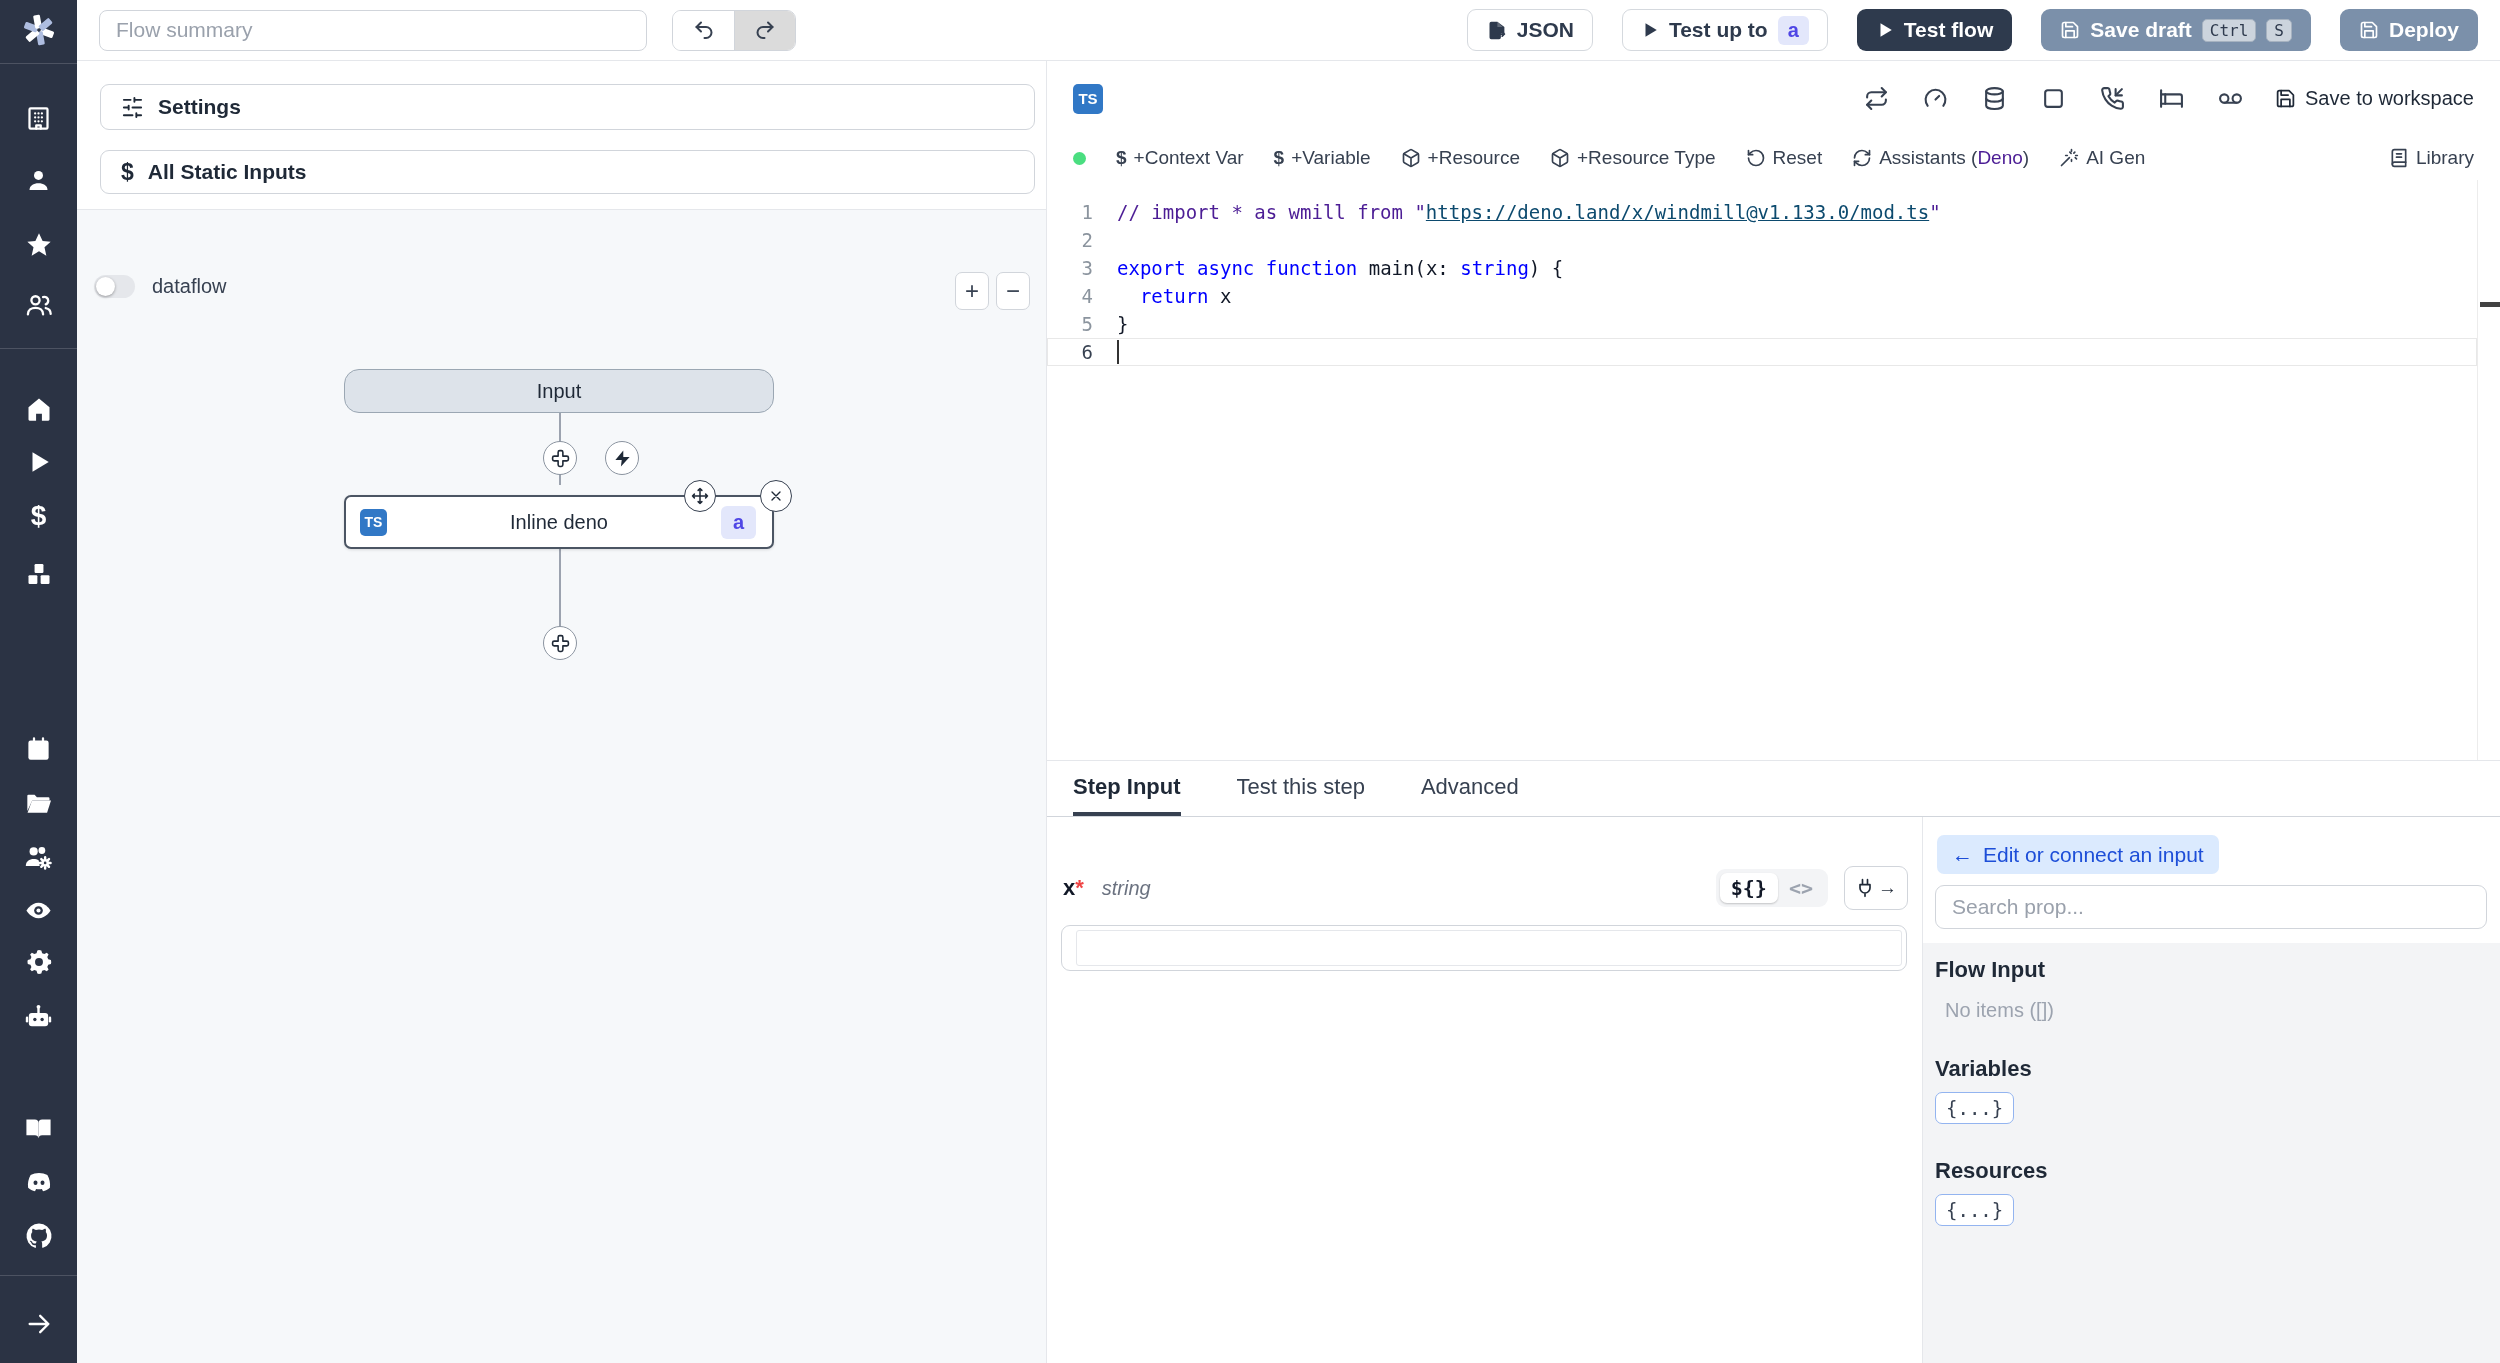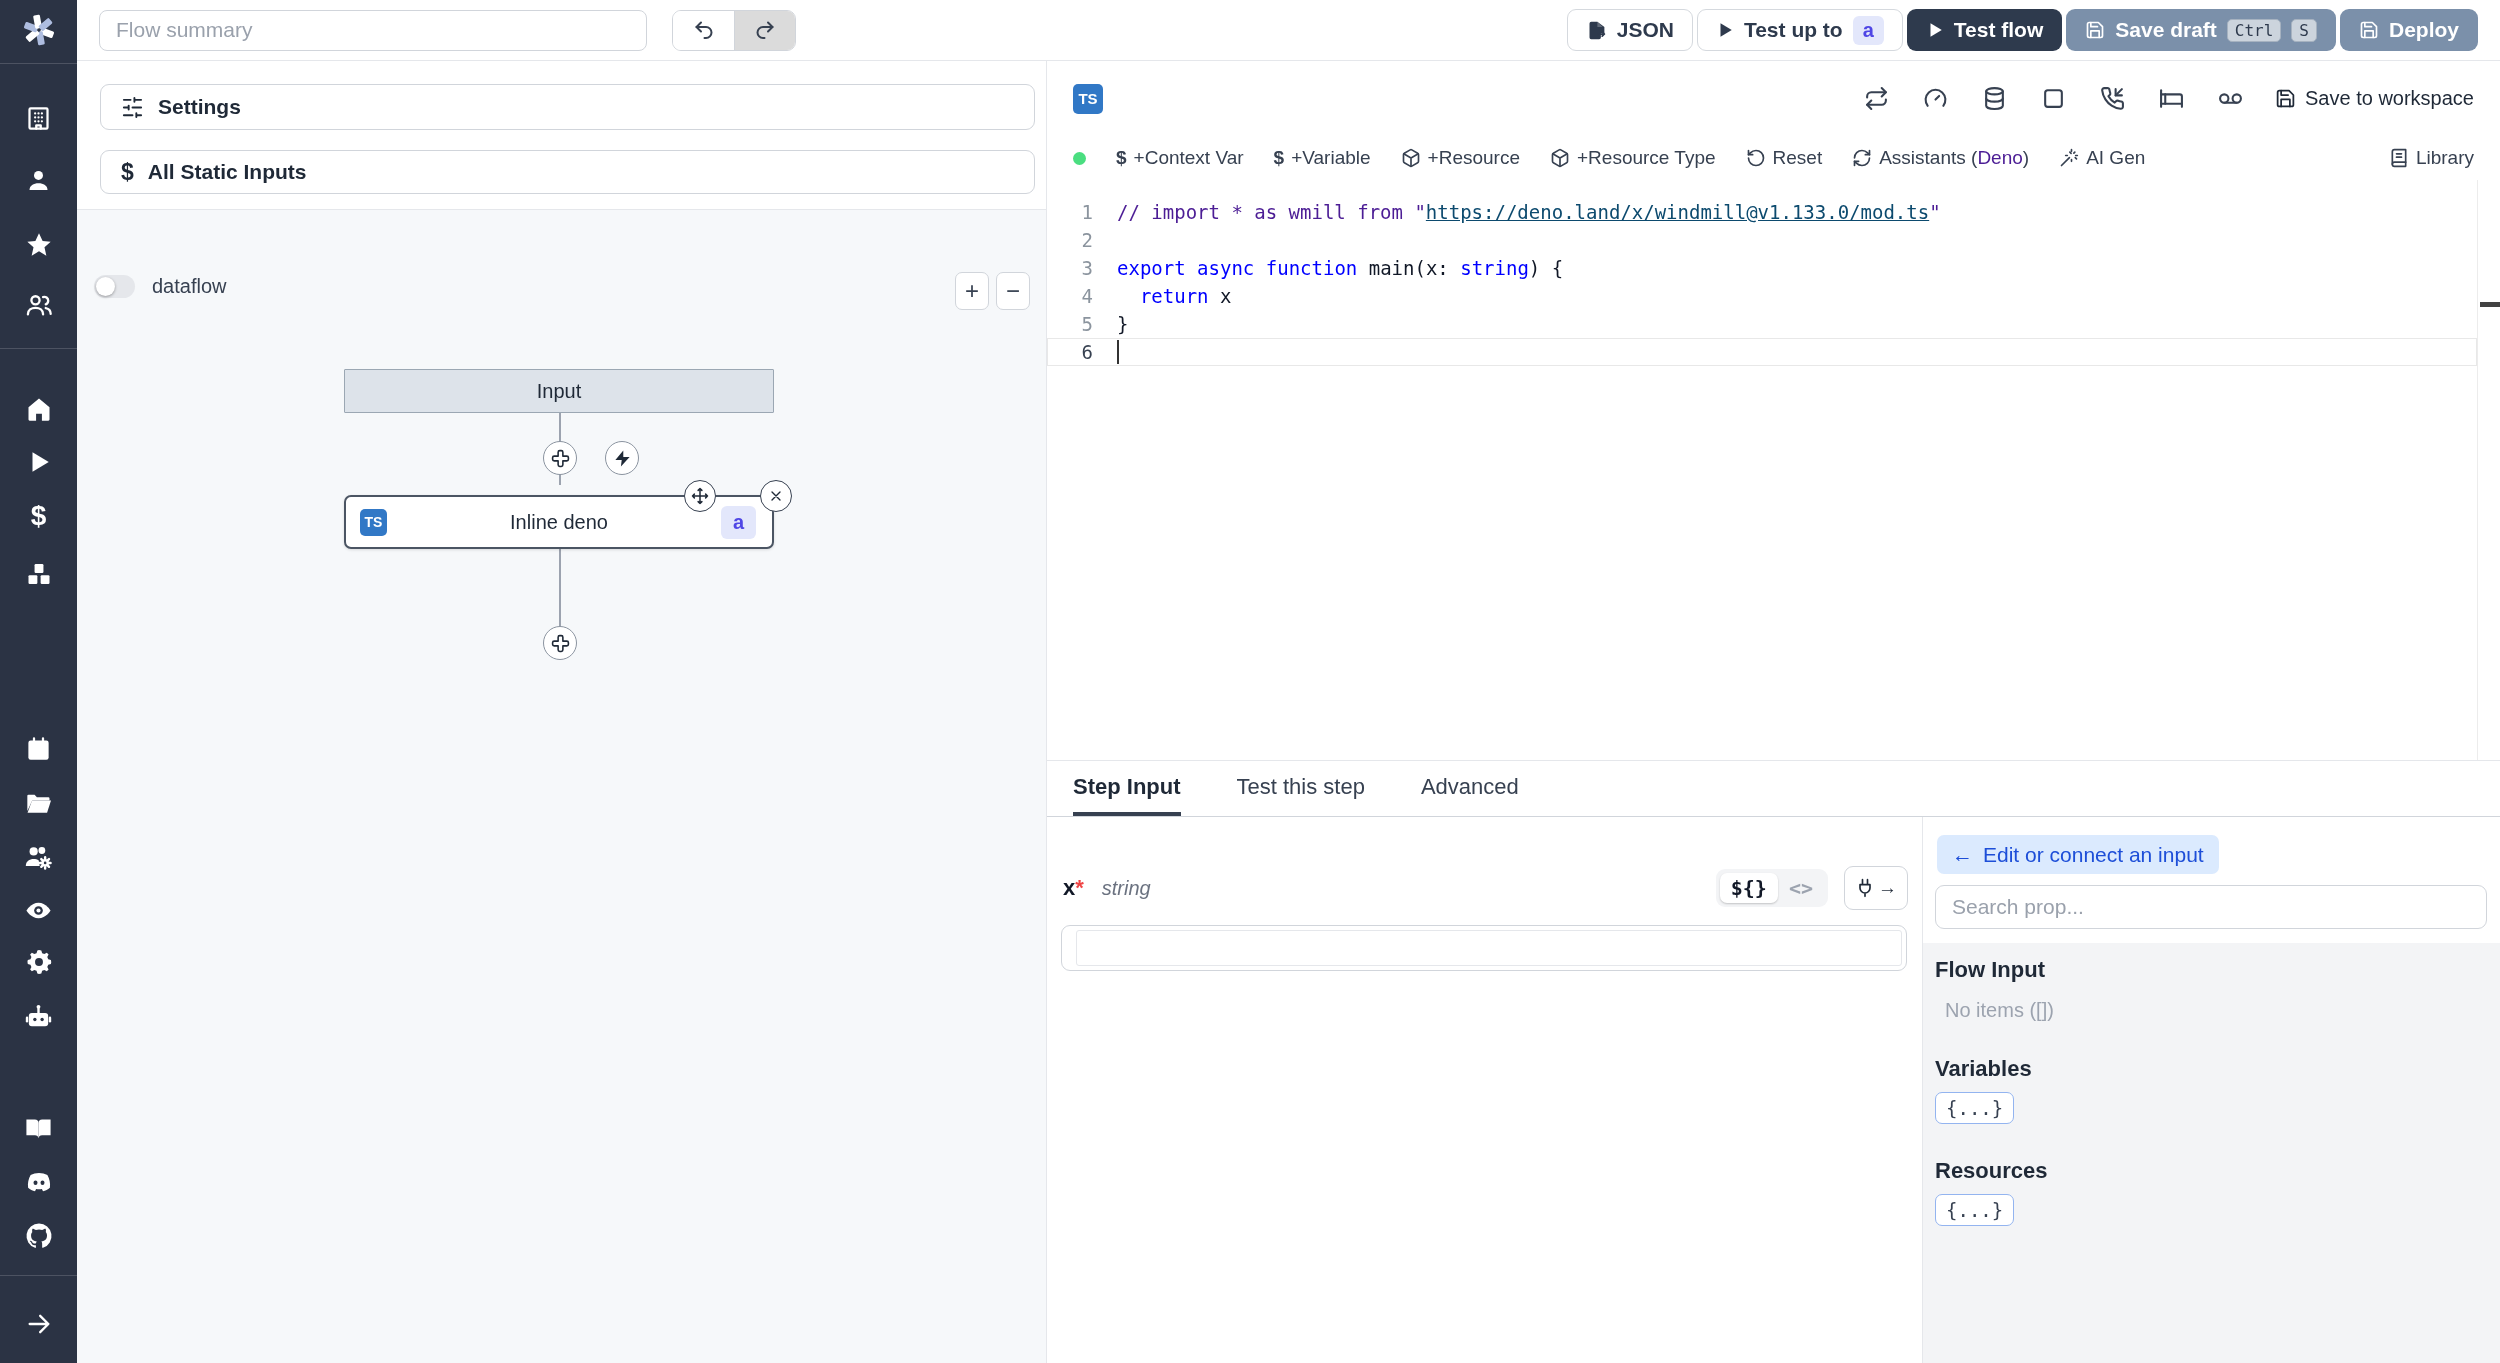--- a/index.html
+++ b/index.html
@@ -19,40 +19,40 @@
   
   .topbar { position:absolute; left:77px; top:0; width:2423px; height:61px; background:#fff; border-bottom:1px solid #e5e7eb; display:flex; align-items:center; padding:0 22px; }
   .tb-input { width:548px; height:41px; border:1px solid #d1d5db; border-radius:8px; padding:0 16px; font-size:21px; color:#1f2937; outline:none; }
   .tb-input::placeholder, .hdr-input::placeholder, .search-input::placeholder { color:#9aa1ac; }
   .undo-redo { display:flex; margin-left:25px; border:1px solid #d1d5db; border-radius:9px; overflow:hidden; height:41px; }
   .undo-redo .half { width:61px; display:flex; align-items:center; justify-content:center; color:#374151; cursor:pointer; background:#fff; }
   .undo-redo .half.redo { background:#dbdbdb; border-left:1px solid #d1d5db; }
   .path-group { display:flex; margin-left:56px; border:1px solid #d1d5db; border-radius:9px; overflow:hidden; height:41px; align-items:stretch; }
   .path-chip { background:#dfe2e6; display:flex; align-items:center; gap:10px; padding:0 18px; font-weight:bold; font-size:21px; color:#374151; cursor:pointer; }
   .path-input { width:365px; border:none; outline:none; padding:0 16px; font-family:"DejaVu Sans Mono", monospace; font-size:20px; color:#1f2937; }
-  .tb-right { margin-left:auto; display:flex; align-items:center; gap:4px; }
+  .tb-right { margin-left:auto; display:flex; align-items:center; gap:29px; }
   .btn { display:flex; align-items:center; gap:10px; height:42px; border-radius:9px; padding:0 18px; font-size:21px; font-weight:bold; cursor:pointer; border:1px solid transparent; }
   .btn-outline { background:#fff; border-color:#d5d9de; color:#2e3a4d; }
   .btn-dark { background:#2e3a4d; color:#fff; }
   .btn-steel { background:#7b90aa; color:#fff; }
   .badge-a { background:#e3e7fb; color:#4f46e5; font-weight:bold; border-radius:6px; padding:3px 10px; font-size:20px; }
   .kbd { background:#ccd4dd; border:1px solid #a6b2c0; border-radius:5px; color:#2e3a4d; font-family:"DejaVu Sans Mono", monospace; font-size:16px; padding:1px 7px; font-weight:normal; }
 
   
   .flow-panel { position:absolute; left:77px; top:61px; width:969px; height:1302px; background:#fff; }
   .panel-btn { position:absolute; left:23px; width:935px; border:1px solid #d1d5db; border-radius:9px; background:#fff; display:flex; align-items:center; gap:14px; padding:0 20px; font-size:21px; font-weight:bold; color:#1f2937; cursor:pointer; }
   .flow-divider { position:absolute; left:0; top:148px; width:969px; border-top:1px solid #e5e7eb; }
   .canvas { position:absolute; left:0; top:149px; width:969px; height:1153px; background:#f6f8fa; }
   .toggle { border-radius:999px; background:#e5e7eb; position:relative; cursor:pointer; }
   .toggle .knob { position:absolute; top:2px; left:2px; background:#fff; border-radius:50%; box-shadow:0 1px 3px rgba(0,0,0,.35); }
   .tg-sm { width:41px; height:23px; } .tg-sm .knob { width:19px; height:19px; }
   .dataflow-row { position:absolute; left:17px; top:65px; display:flex; align-items:center; gap:17px; font-size:20px; color:#374151; }
   .zoom-btn { position:absolute; top:62px; width:34px; height:38px; background:#fff; border:1px solid #d1d5db; border-radius:7px; font-size:24px; color:#374151; display:flex; align-items:center; justify-content:center; cursor:pointer; }
   .edge { position:absolute; width:2px; background:#9ca3af; left:482px; }
-  .gnode { position:absolute; left:267px; width:430px; border-radius:1px; display:flex; align-items:center; justify-content:center; font-size:20px; color:#1f2937; cursor:pointer; }
+  .gnode { position:absolute; left:267px; width:430px; border-radius:15px; display:flex; align-items:center; justify-content:center; font-size:20px; color:#1f2937; cursor:pointer; }
   .gnode.input-node { top:159px; height:44px; background:#dde3ea; border:1px solid #9ba7b3; }
   .gnode.step-node { top:285px; height:54px; background:#fff; border:2px solid #4b5563; box-shadow:0 1px 3px rgba(0,0,0,.12); border-radius:7px; }
   .gnode.result-node { top:420px; height:45px; background:#fff; border:1px solid #b6bec7; }
   .circle-btn { position:absolute; background:#fff; border:1px solid #8b94a0; border-radius:50%; display:flex; align-items:center; justify-content:center; color:#1f2937; cursor:pointer; }
   .ts-badge { background:#3178c6; color:#fff; font-weight:bold; border-radius:5px; display:flex; align-items:center; justify-content:center; }
 
   
   .editor-panel { position:absolute; left:1046px; top:61px; width:1454px; height:1302px; background:#fff; border-left:1px solid #e5e7eb; }
   .step-header { position:absolute; left:0; top:0; width:100%; height:75px; display:flex; align-items:center; padding:0 26px; }
   .hdr-input { width:660px; height:44px; border:1px solid #d1d5db; border-radius:9px; padding:0 16px; font-size:21px; margin-left:24px; outline:none; }

